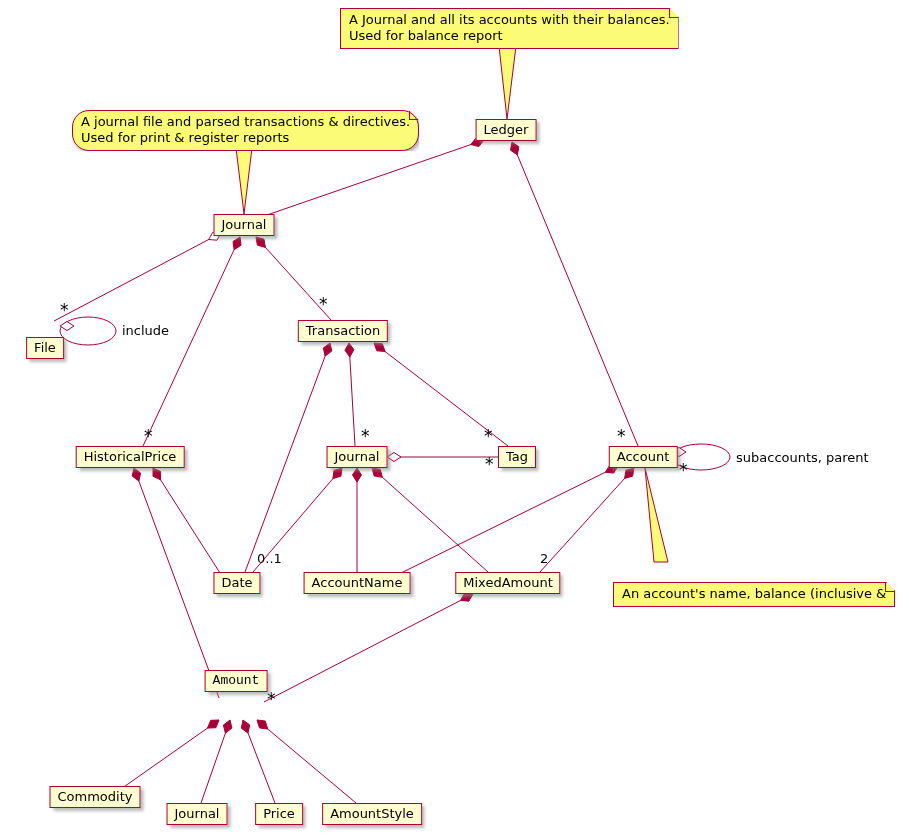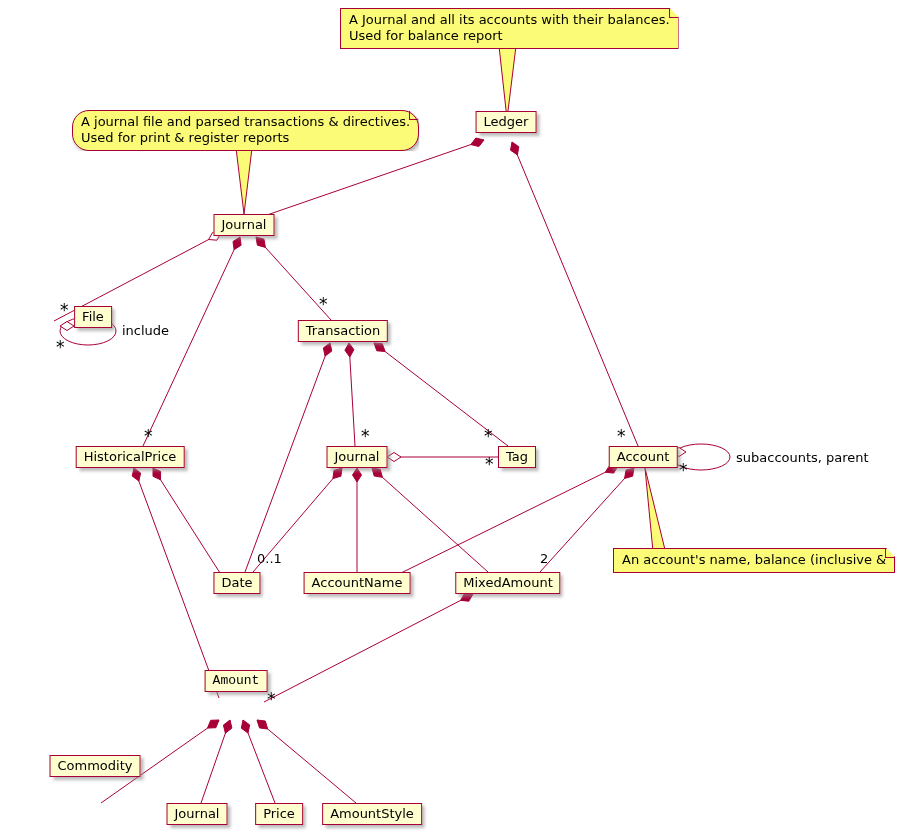--- a/index.html
+++ b/index.html
@@ -91,43 +91,43 @@
       <text x="56" y="353" fill="#000000" class="mult">*</text>
       <ellipse cx="701" cy="457" rx="29" ry="13" fill="none" stroke="#A80036" stroke-width="1"></ellipse>
       <polygon points="672.0,452.0 679.0,456.5 686.0,452.0 679.0,447.5" fill="#FFFFFF" stroke="#A80036" stroke-width="1"></polygon>
       <text x="736" y="462" fill="#000000" class="edge-label">subaccounts, parent</text>
       <text x="679" y="476" fill="#000000" class="mult">*</text>
       <polygon points="499,46 516,46 507,119" fill="#FBFB77" stroke="#A80036" stroke-width="1"></polygon>
       <polygon points="236,148 252,148 244,214" fill="#FBFB77" stroke="#A80036" stroke-width="1"></polygon>
       <polygon points="645,468 654,562 668,562" fill="#FBFB77" stroke="#A80036" stroke-width="1"></polygon>
     </svg>
   <div id="node-layer">
-      <div class="node" style="left: 506px; top: 122px; text-align: right;">Ledger</div>
+      <div class="node" style="left: 506px; top: 130px; text-align: right;">Ledger</div>
       <div class="node" style="left: 244px; top: 225px;">Journal</div>
-      <div class="node" style="left: 45px; top: 317px; margin-left: 48px;">File</div>
+      <div class="node" style="left: 45px; top: 348px;">File</div>
       <div class="node" style="left: 343px; top: 331px;">Transaction</div>
       <div class="node" style="left: 130px; top: 457px;">HistoricalPrice</div>
       <div class="node" style="left: 357px; top: 457px;">Journal</div>
       <div class="node" style="left: 517px; top: 457px;">Tag</div>
       <div class="node" style="left: 643px; top: 457px;">Account</div>
       <div class="node" style="left: 237px; top: 583px;">Date</div>
       <div class="node" style="left: 357px; top: 583px;">AccountName</div>
       <div class="node" style="left: 508px; top: 583px;">MixedAmount</div>
       <div class="node" style="left: 236px; top: 681px; font-family: Liberation Mono, monospace;">Amount</div>
-      <div class="node" style="left: 95px; top: 766px; text-align: center;">Commodity</div>
+      <div class="node" style="left: 95px; top: 797px; text-align: center;">Commodity</div>
       <div class="node" style="left: 197px; top: 814px;">Journal</div>
       <div class="node" style="left: 279px; top: 814px;">Price</div>
       <div class="node" style="left: 372px; top: 814px;">AmountStyle</div>
     </div>
   <div id="note-layer">
       <div class="note" style="left: 340px; top: 8px;">
         <div>A Journal and all its accounts with their balances.</div>
         <div>Used for balance report</div>
       </div>
       <div class="note" style="left: 72px; top: 110px; border-radius: 17px;">
         <div>A journal file and parsed transactions &amp; directives.</div>
         <div>Used for print &amp; register reports</div>
       </div>
-      <div class="note" style="left: 613px; top: 548px;">
+      <div class="note" style="left: 613px; top: 582px;">
         <div>An account's name, balance (inclusive &amp;</div>
       </div>
     </div>
 </div>
 
 </body></html>

